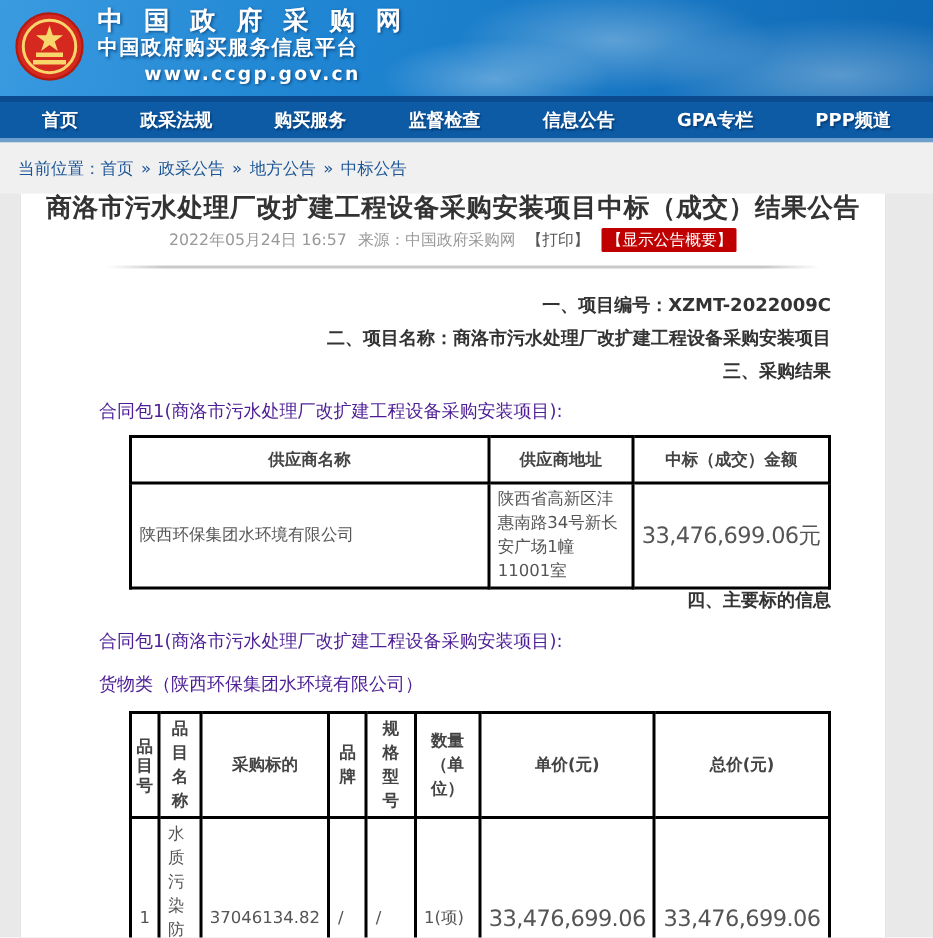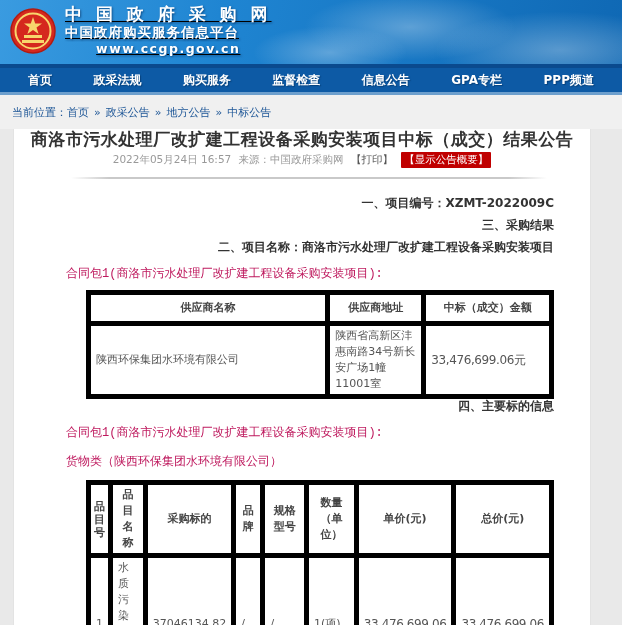--- a/index.html
+++ b/index.html
@@ -7,21 +7,21 @@
   body { background:#e9e9e9; font-family:"DejaVu Sans","Liberation Sans",sans-serif; }
 
   
   .banner { position:relative; height:64px;
     background:linear-gradient(105deg,#3a9be0 0%,#1f85d2 35%,#0f68b4 100%); overflow:hidden; }
   .cloud { position:absolute; border-radius:50%; pointer-events:none;
     background:radial-gradient(ellipse at center, rgba(255,255,255,.30) 0%, rgba(255,255,255,0) 68%); }
   .cloud.c1 { width:220px; height:70px; left:300px; top:-8px; }
   .cloud.c2 { width:260px; height:80px; left:430px; top:10px; }
   .cloud.c3 { width:160px; height:55px; left:250px; top:25px; }
-  .logo-wrap { position:absolute; left:10px; top:5px; display:flex; align-items:flex-end;text-decoration:underline; }
+  .logo-wrap { position:absolute; left:10px; top:5px; display:flex; align-items:flex-end; }
   .emblem { width:46px; height:52px; margin-right:9px; }
   .banner-text { color:#fff; text-shadow:1px 1px 2px rgba(3,46,97,.65); }
   .site-name { font-size:17px; font-weight:bold; letter-spacing:4px; line-height:19px; }
   .platform-subtitle { font-size:13.5px; font-weight:bold; letter-spacing:1px; line-height:17px; }
   .site-url { font-size:12.5px; font-weight:bold; letter-spacing:1.5px; text-align:center; line-height:16px; }
 
   .banner-strip { height:4px; background:#0a4a8e; }
 
   
   .nav { height:24px; background:#0d5aa5; display:flex; align-items:center;
@@ -43,31 +43,31 @@
     font-size:17px; font-weight:bold; color:#333; letter-spacing:0.5px; line-height:21px; }
   .meta { margin-top:2px; text-align:center; font-size:10.5px; color:#999; }
   .meta .print { color:#555; cursor:pointer; margin-left:4px; }
   .meta .badge { display:inline-block; background:#c00000; color:#fff; padding:1px 3px;
     margin-left:5px; cursor:pointer; border-radius:1px; }
   .divider { margin:9px 43px 0 57px; height:2px;
     background:linear-gradient(90deg, rgba(190,190,190,0) 0%, #c9c9c9 8%, #c9c9c9 92%, rgba(190,190,190,0) 100%); }
 
   .article-body { padding:17px 36px 0 52px; font-size:12px; color:#555; }
   .numbered { margin-left:15px; font-weight:bold; color:#333; line-height:15px; margin-bottom:7px;text-align:right; }
-  .para { margin-top:12px; line-height:15px; color:#be185d;font-family:Liberation Mono, monospace; }
+  .para { margin-top:12px; line-height:15px; color:#4c1d95; }
 
   table { border-collapse:collapse; table-layout:fixed; margin-left:20px; margin-top:8px;
     font-size:11px; color:#555; }
-  th, td { border:5px solid #000000; padding:2px 5px; font-weight:normal; line-height:16px; }
+  th, td { border:2px solid #000000; padding:2px 5px; font-weight:normal; line-height:16px; }
   th { font-weight:bold; color:#444; text-align:center; }
   .t-result .h-row { height:31px; }
   .t-result .d-row { height:62px; }
   .t-items .h-row { height:60px; }
   .t-items .d-row { height:43px; }
-  td.num { text-align:left; font-size:12px; letter-spacing:-0.4px; white-space:nowrap; }
+  td.num { text-align:left; font-size:15px; letter-spacing:-0.4px; white-space:nowrap; }
   td.center { text-align:center; }
   th.vertical { padding:2px 1px; word-break:break-all; line-height:13px;text-align:center; }
 </style>
 </head>
 <body>
 
 <div class="banner">
   <div class="cloud c1"></div>
   <div class="cloud c2"></div>
   <div class="cloud c3"></div>
@@ -115,22 +115,22 @@
   <div class="meta">
     <span>2022年05月24日 16:57</span>
     <span style="margin-left:4px;">来源：中国政府采购网</span>
     <span class="print">【打印】</span>
     <span class="badge">【显示公告概要】</span>
   </div>
   <div class="divider"></div>
 
   <div class="article-body">
     <div class="numbered">一、项目编号：XZMT-2022009C</div>
+    <div class="numbered">二、项目名称：商洛市污水处理厂改扩建工程设备采购安装项目</div>
     <div class="numbered">三、采购结果</div>
-    <div class="numbered">二、项目名称：商洛市污水处理厂改扩建工程设备采购安装项目</div>
     <div class="para">合同包1(商洛市污水处理厂改扩建工程设备采购安装项目):</div>
 
     <table class="t-result">
       <colgroup>
           <col style="width:243px">
           <col style="width:97px">
           <col style="width:128px">
         </colgroup>
       <tbody>
           <tr class="h-row">

